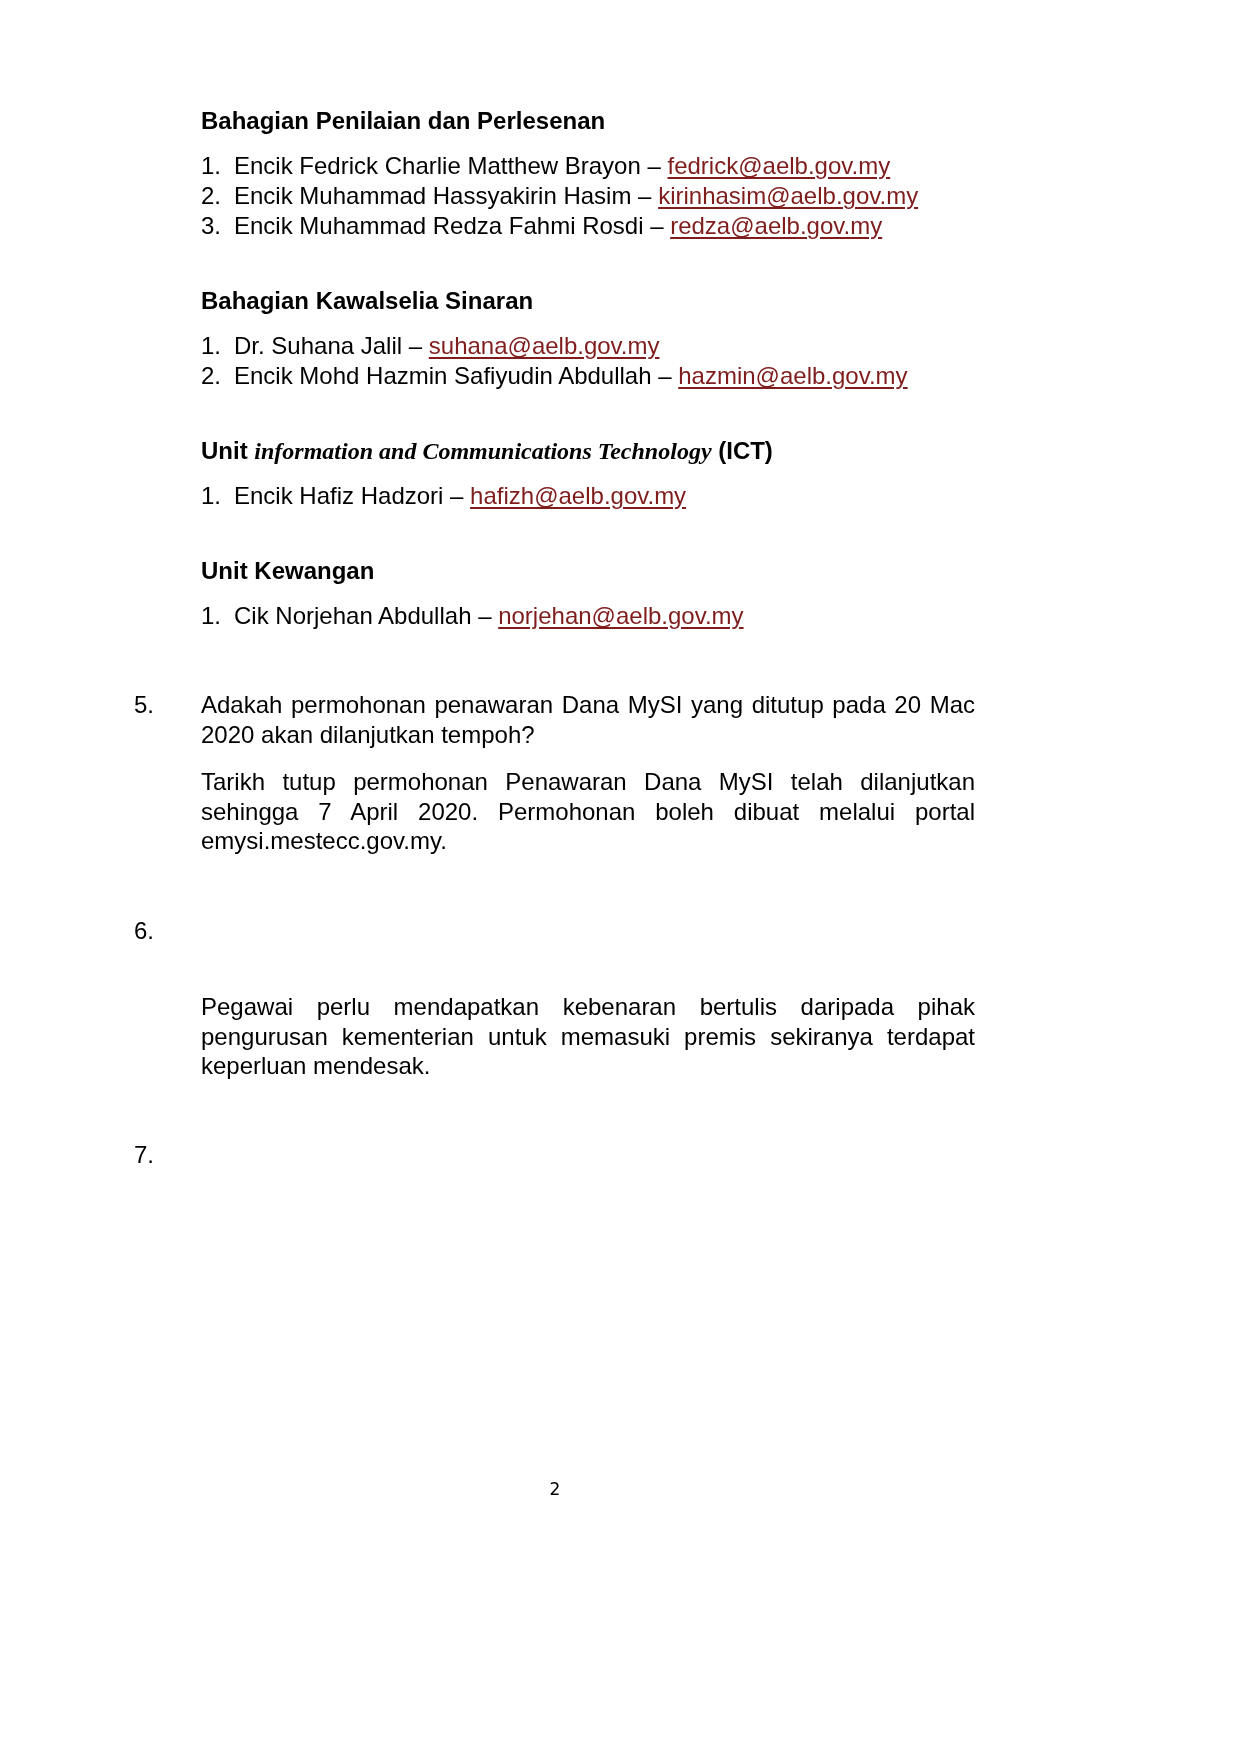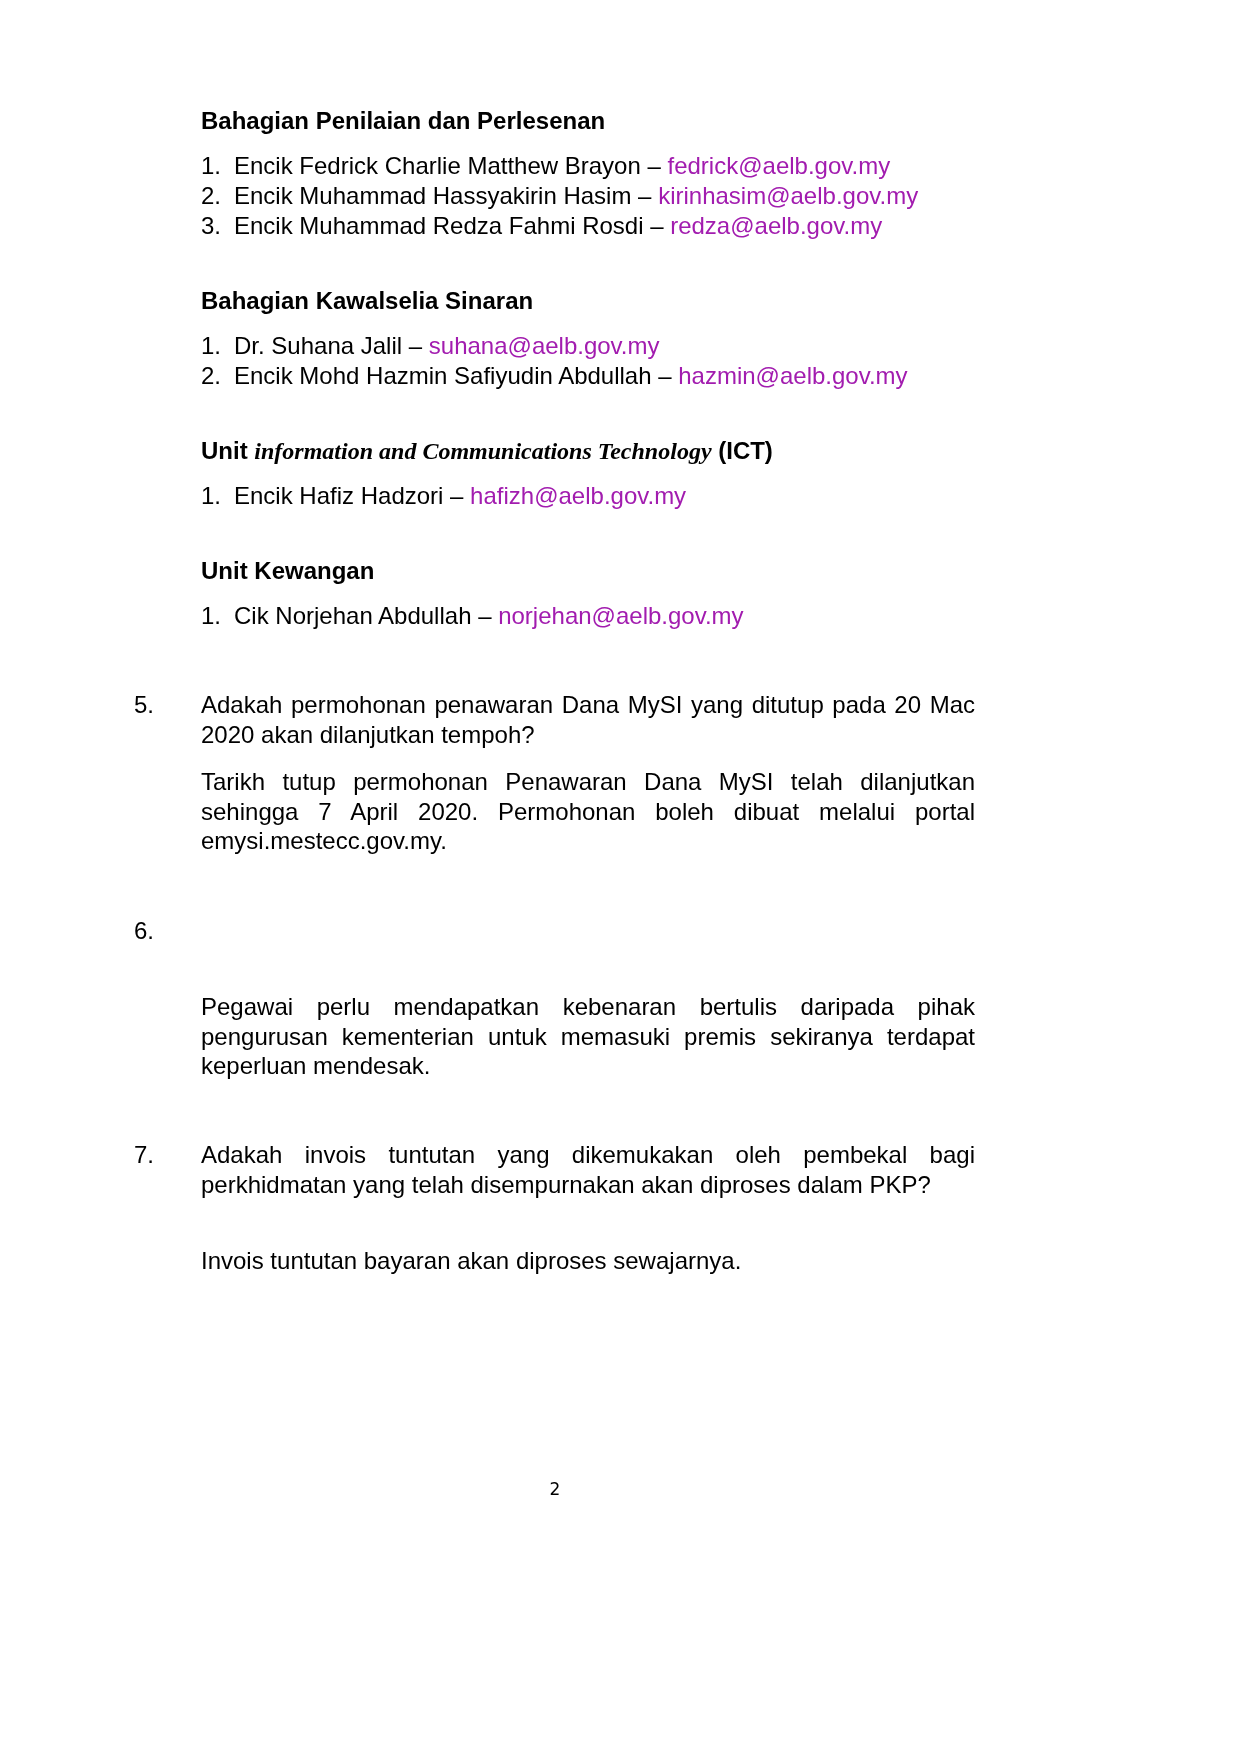--- a/index.html
+++ b/index.html
@@ -6,21 +6,21 @@
   body { width: 1241px; height: 1754px; position: relative; overflow: hidden;
          font-family: "Liberation Sans", sans-serif; color: #000000; }
   .page { position: absolute; left: 0; top: 0; width: 1202px; height: 1754px; }
   .abs { position: absolute; }
   .section-heading { font-weight: bold; font-size: 24px; line-height: 30px; white-space: nowrap; }
   .section-heading i { font-style: italic; font-family: Liberation Serif, serif; }
   .contact-list { margin: 0; padding: 0; list-style: none; }
   .contact-item { font-size: 24px; line-height: 30px; height: 30px; white-space: nowrap; position: relative; }
   .contact-num { position: absolute; left: 0; top: 0; }
   .contact-text { position: absolute; left: 33px; top: 0; }
-  .email-link { color: #a21caf; text-underline-offset: 3px; cursor: pointer; }
+  .email-link { color: #7f1d1d; text-decoration: underline; text-underline-offset: 3px; cursor: pointer; }
   .q-num { font-size: 24px; line-height: 30px; }
   .q-text { font-weight: normal; font-size: 24px; line-height: 30px; text-align: justify; text-align-last: left; width: 774px; }
   .a-text { font-size: 24px; line-height: 29.5px; text-align: justify; text-align-last: left; width: 774px; }
   .page-number { font-family: "DejaVu Sans", sans-serif; font-size: 17px; line-height: 20px; width: 40px; text-align: center; }
 </style>
 </head>
 <body>
 
 <div class="page">
 
@@ -69,17 +69,15 @@
   </div>
 
   <div class="abs q-num" style="left:134px; top:690px;">5.</div>
   <div class="abs q-text" style="left:201px; top:690px;">Adakah permohonan penawaran Dana MySI yang ditutup pada 20 Mac 2020 akan dilanjutkan tempoh?</div>
   <div class="abs a-text" style="left:201px; top:767px;">Tarikh tutup permohonan Penawaran Dana MySI telah dilanjutkan sehingga 7 April 2020. Permohonan boleh dibuat melalui portal emysi.mestecc.gov.my.</div>
 
   <div class="abs q-num" style="left:134px; top:916px;">6.</div>
   <div class="abs a-text" style="left:201px; top:992px;">Pegawai perlu mendapatkan kebenaran bertulis daripada pihak pengurusan kementerian untuk memasuki premis sekiranya terdapat keperluan mendesak.</div>
 
   <div class="abs q-num" style="left:134px; top:1140px;">7.</div>
-  <div class="abs q-text" style="left:201px; top:1140px;">Adakah invois tuntutan yang dikemukakan oleh pembekal bagi perkhidmatan yang telah disempurnakan akan diproses dalam PKP?</div>
-  <div class="abs a-text" style="left:201px; top:1246px;">Invois tuntutan bayaran akan diproses sewajarnya.</div>
 
   <div class="abs page-number" style="left:535px; top:1479px;">2</div>
 </div>
 
 </body></html>

